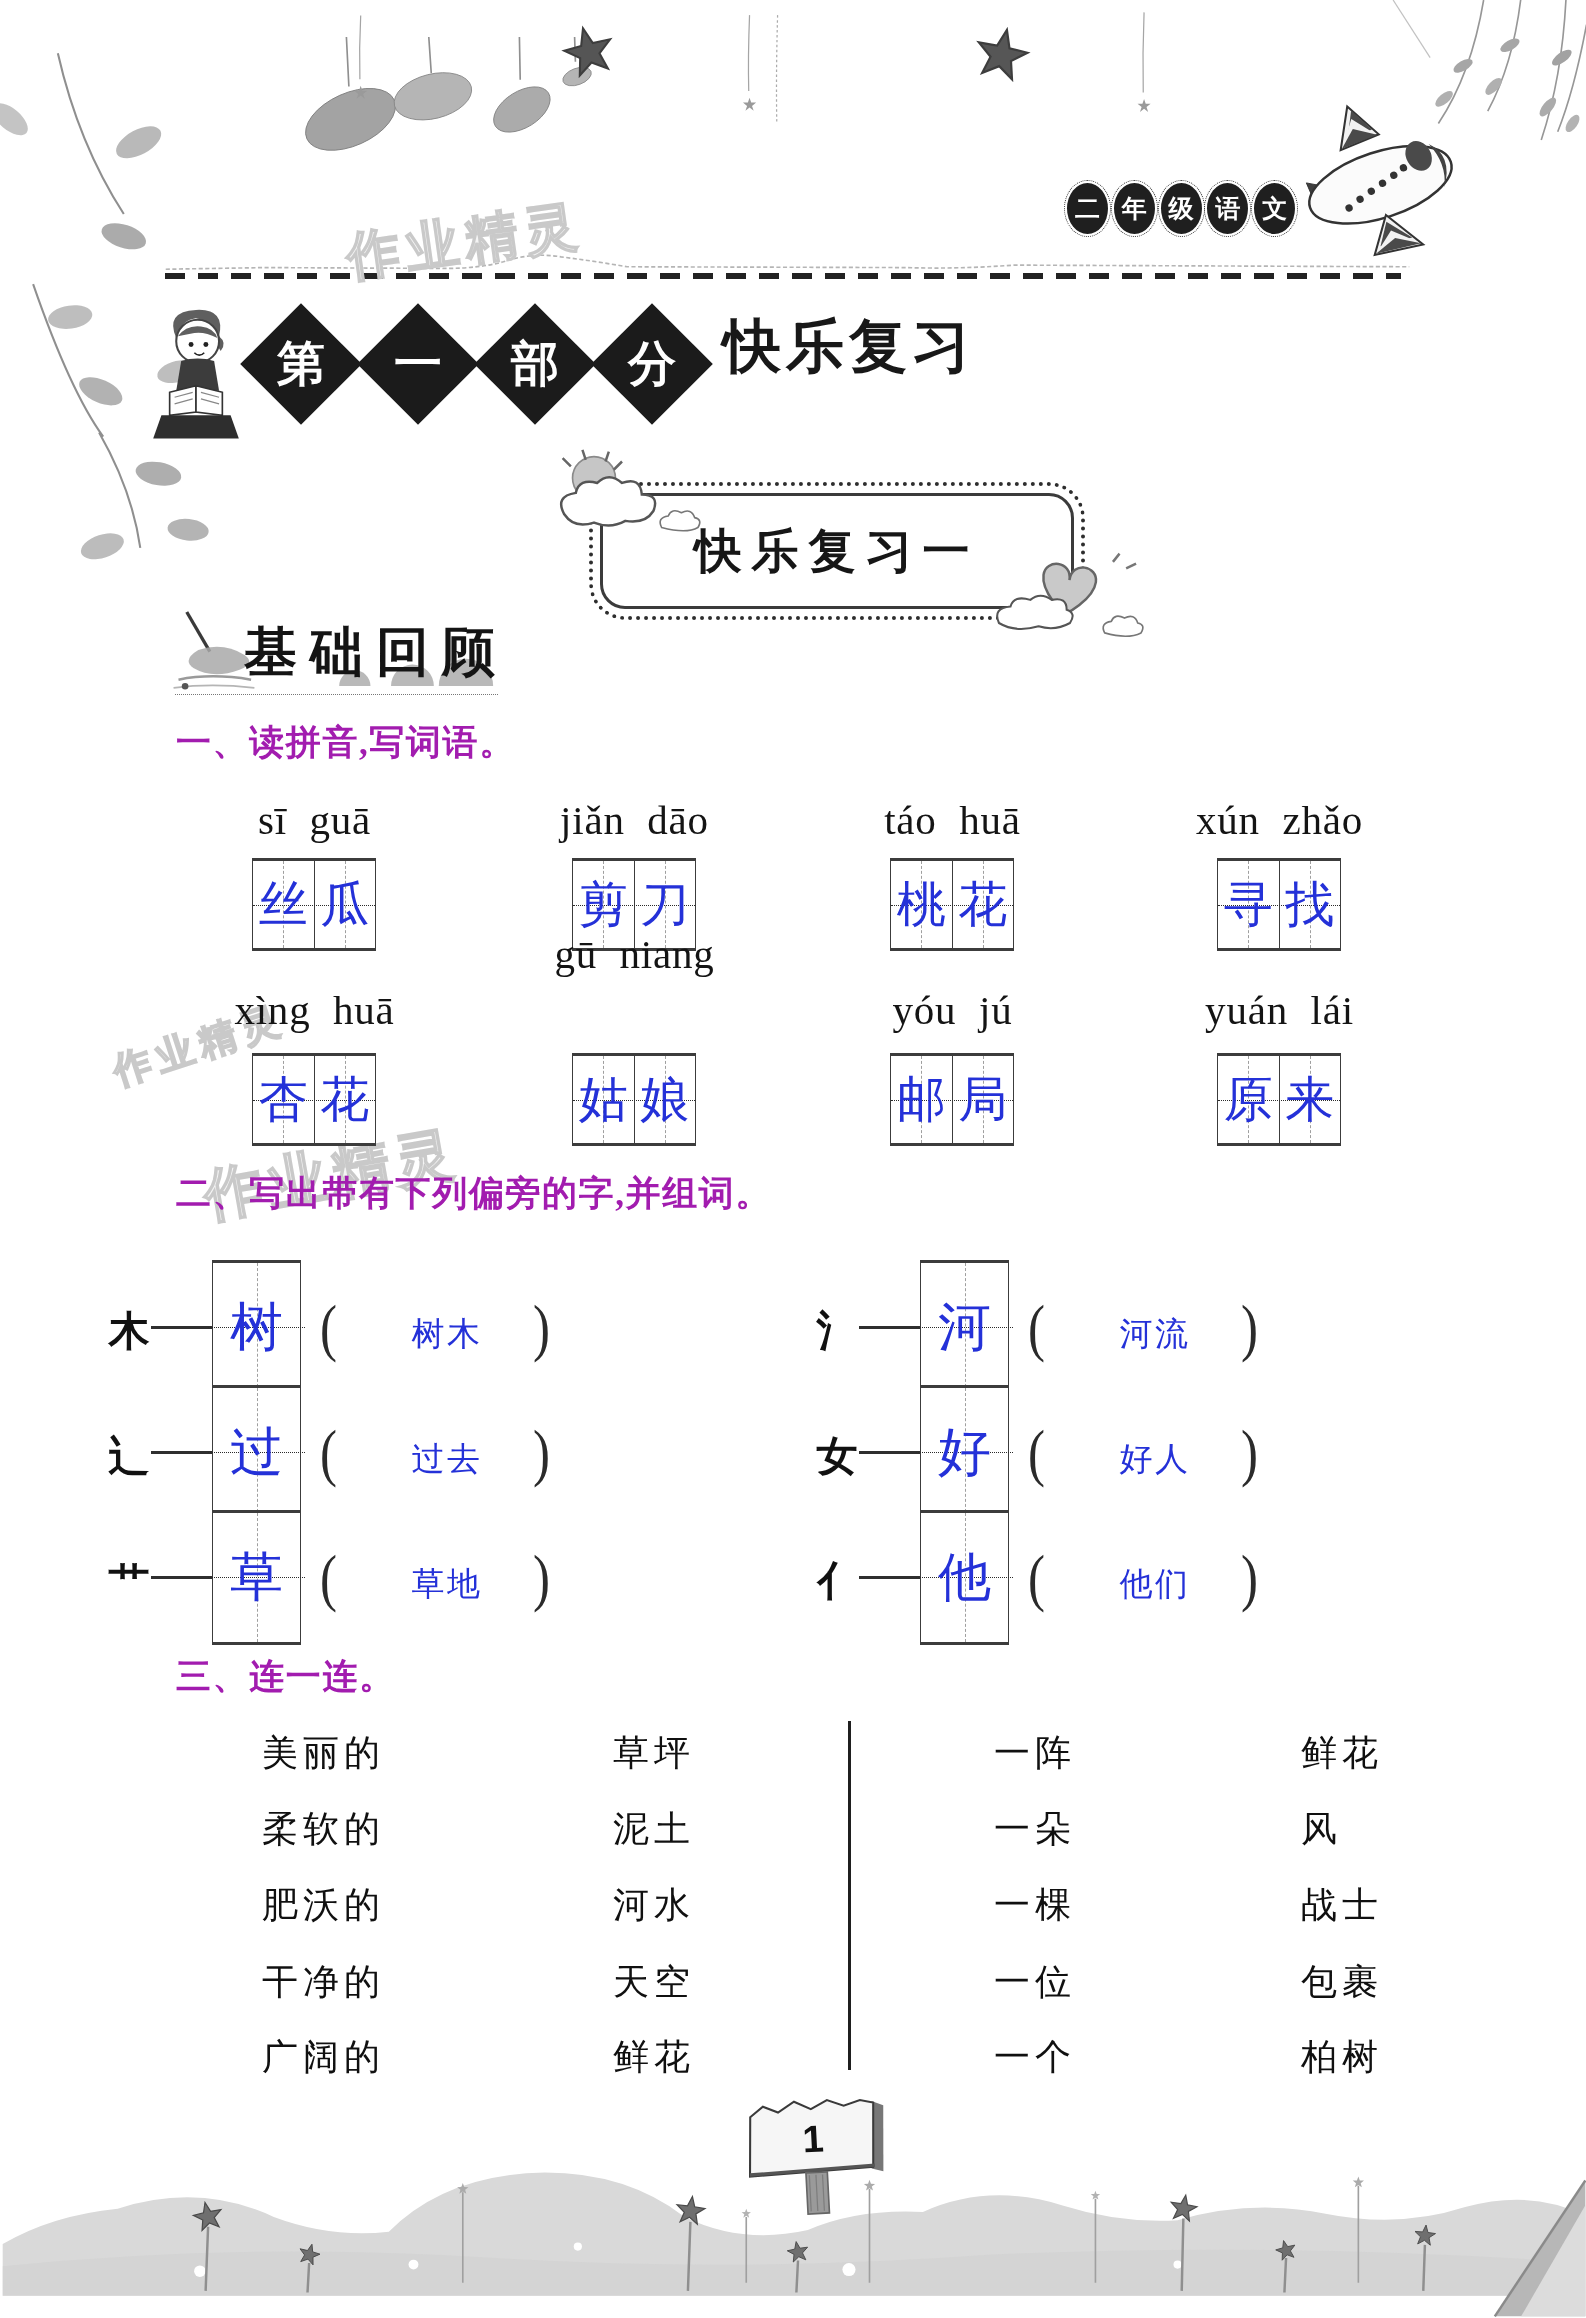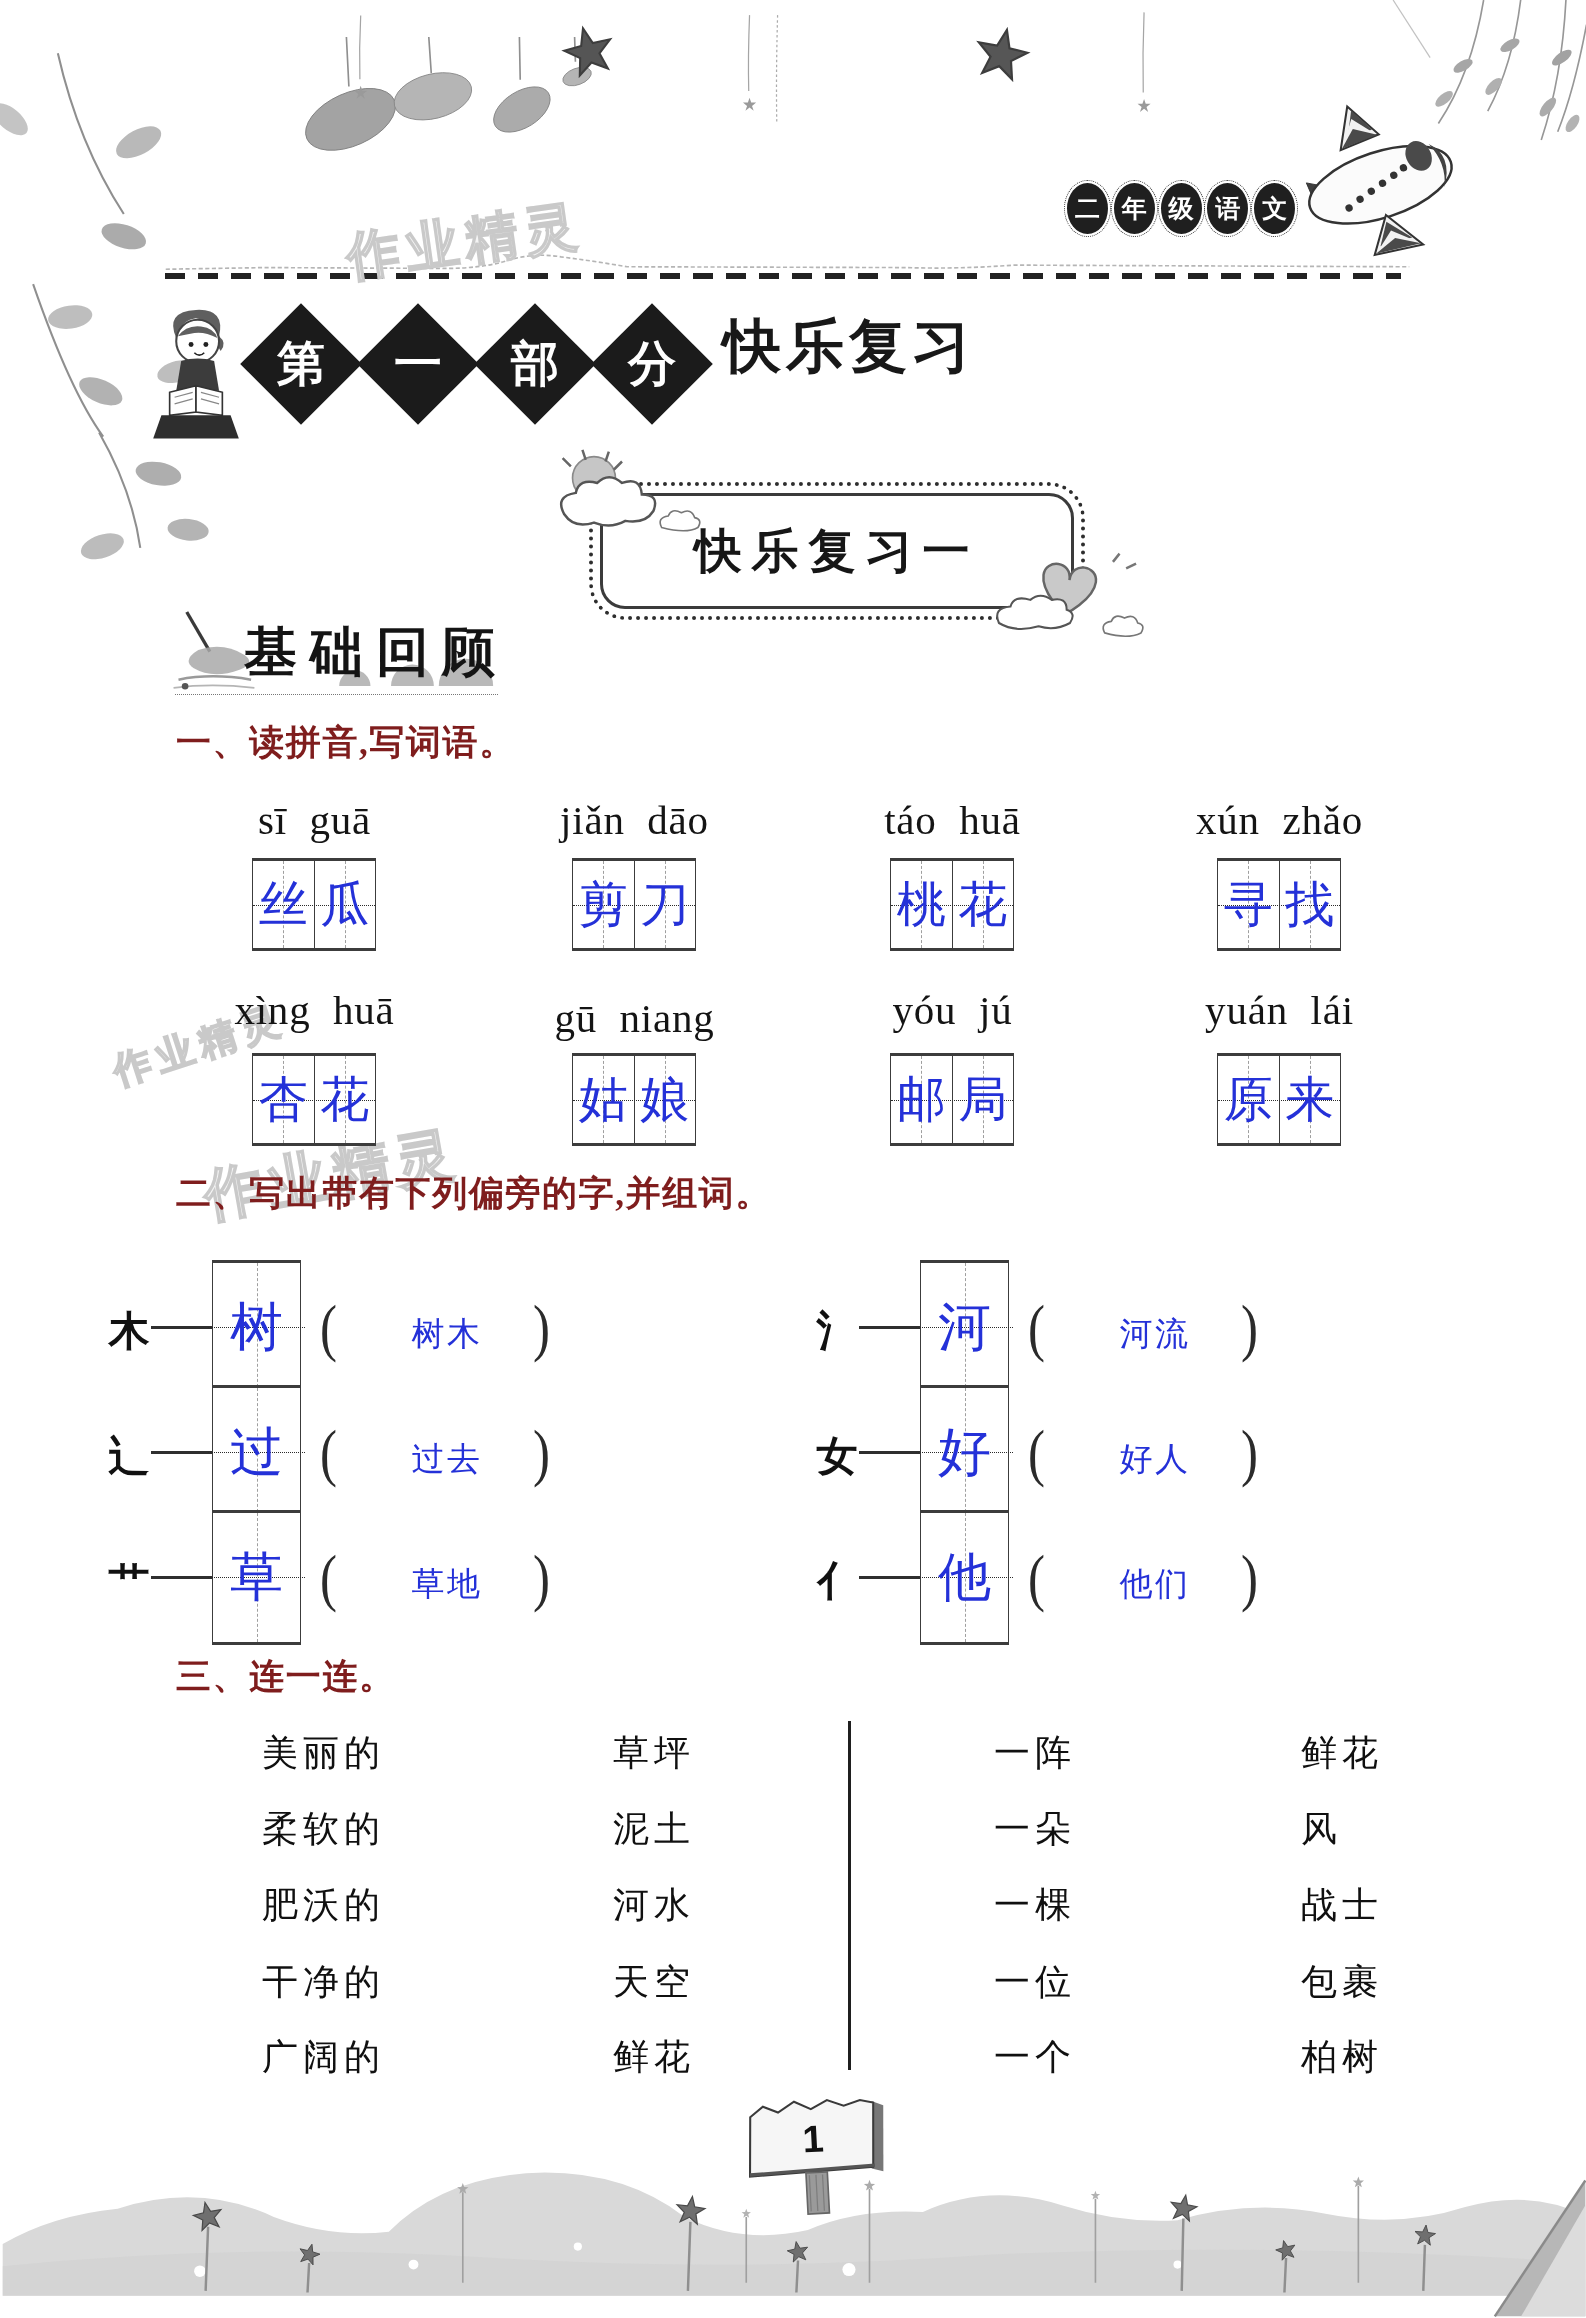--- a/index.html
+++ b/index.html
@@ -36,21 +36,21 @@
   .lesson-inner{position:absolute;left:7.4px;top:7.4px;right:7.4px;bottom:7.4px;border:3.3px solid #3b3b3b;
        border-radius:25px;display:flex;align-items:center;justify-content:center;background:#fff;}
   .lesson-inner span{font-size:47px;font-weight:800;letter-spacing:10px;}
 
   
   .sec-heading{position:absolute;left:244px;top:617px;font-size:53px;font-weight:900;
        letter-spacing:13px;color:#141414;z-index:2;}
   .sec-underline{position:absolute;left:175px;top:694px;width:323px;border-top:1.6px dotted #777;z-index:0;}
 
   
-  .ex-title{position:absolute;font-size:35px;font-weight:700;color:#7f1d1d;letter-spacing:1.6px;z-index:2;white-space:nowrap;}
+  .ex-title{position:absolute;font-size:35px;font-weight:700;color:#a21caf;letter-spacing:1.6px;z-index:2;white-space:nowrap;}
 
   
   .py{position:absolute;width:257px;text-align:center;font-size:41px;color:#141414;z-index:2;
       font-family:Liberation Serif, serif;word-spacing:11.5px;letter-spacing:0.8px;}
 
   
   .tian{position:absolute;width:122px;height:87px;border:1.6px solid #3c3c3c;border-top-width:3.3px;
         border-bottom-width:3.3px;background:#fff;display:flex;z-index:2;}
   .tian .cell{flex:1;position:relative;display:flex;align-items:center;justify-content:center;}
   .tian .cell + .cell{border-left:1.6px solid #3c3c3c;}
@@ -270,21 +270,21 @@
   <div class="tian" style="left:1217px;top:858px">
     <div class="cell">
         <span class="hz">寻</span>
       </div>
     <div class="cell">
         <span class="hz">找</span>
       </div>
   </div>
 
   <div class="py" style="left:186px;top:986px">xìng huā</div>
-  <div class="py" style="left:506px;top:994px">gū niang</div>
+  <div class="py" style="left:506px;top:930px">gū niang</div>
   <div class="py" style="left:824px;top:986px">yóu jú</div>
   <div class="py" style="left:1151px;top:986px">yuán lái</div>
 
   <div class="tian" style="left:252px;top:1053px">
     <div class="cell">
         <span class="hz">杏</span>
       </div>
     <div class="cell">
         <span class="hz">花</span>
       </div>

